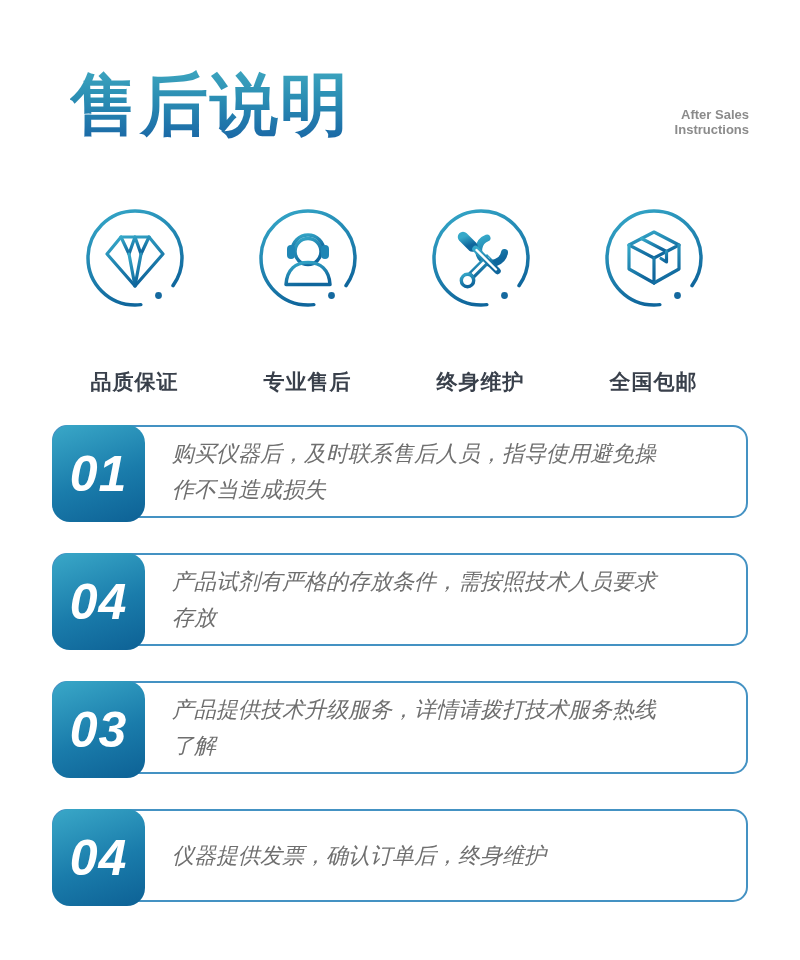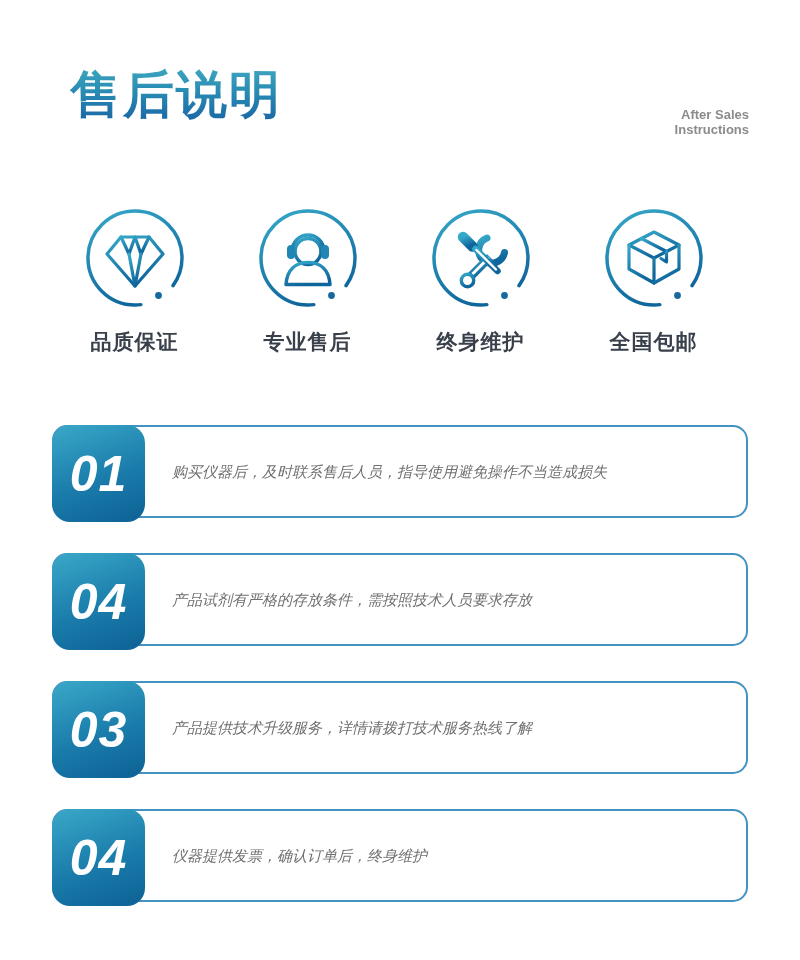--- a/index.html
+++ b/index.html
@@ -4,35 +4,35 @@
 <style>
   * { margin:0; padding:0; box-sizing:border-box; }
   html,body { background:#ffffff; }
   body { width:800px; height:960px; font-family:"Liberation Sans","DejaVu Sans",sans-serif; }
   .page { position:relative; width:800px; height:960px; background:#ffffff; overflow:hidden; }
 
   
   .title {
     position:absolute; left:70px; top:64px;
     font-family:"DejaVu Serif","Liberation Serif",serif;
-    font-size:51px; font-weight:bold; letter-spacing:2px; line-height:1.2;
+    font-size:68px; font-weight:bold; letter-spacing:2px; line-height:1.2;
     color:#1d74a8;
     background:linear-gradient(180deg,#41a9c1 0%, #2b8fb4 40%, #1a68a6 92%);
     -webkit-background-clip:text; background-clip:text;
     -webkit-text-fill-color:transparent;
   }
   .subtitle {
     position:absolute; right:51px; top:107px;
     text-align:right; font-size:13px; font-weight:bold;
     color:#8b8b8b; line-height:15px;
   }
 
   
   .features { position:absolute; left:48px; top:206px; width:692px; display:flex; }
-  .feature { width:173px; display:flex; flex-direction:column; align-items:center; }
+  .feature { width:173px; display:flex; flex-direction:column; align-items:center;gap:40px; }
   .feature svg { width:104px; height:104px; display:block; }
   .feature-label {
     margin-top:18px; font-size:21px; font-weight:bold;
     color:#39404b; letter-spacing:1px; white-space:nowrap;
   }
 
   
   .steps { position:absolute; left:52px; top:425px; width:696px;font-style:italic; }
   .step-card {
     position:relative; height:93px; margin-bottom:35px;
@@ -41,21 +41,21 @@
   }
   .step-num {
     position:absolute; left:-2px; top:-2px; width:93px; height:97px;
     border-radius:18px;
     background:linear-gradient(160deg,#3aa8c8 0%, #1a7cab 55%, #0d6195 100%);
     color:#ffffff; font-size:50px; font-weight:bold; letter-spacing:1px;
     display:flex; align-items:center; justify-content:center;
   }
   .step-text {
     margin-left:118px; width:502px;
-    font-size:15px; line-height:36px; font-weight:500; color:#6f6f6f;
+    font-size:22px; line-height:36px; font-weight:500; color:#6f6f6f;
   }
 </style>
 </head>
 <body>
 
 <div class="page">
 
   <h1 class="title">售后说明</h1>
   <div class="subtitle">
     <div>After Sales</div>

